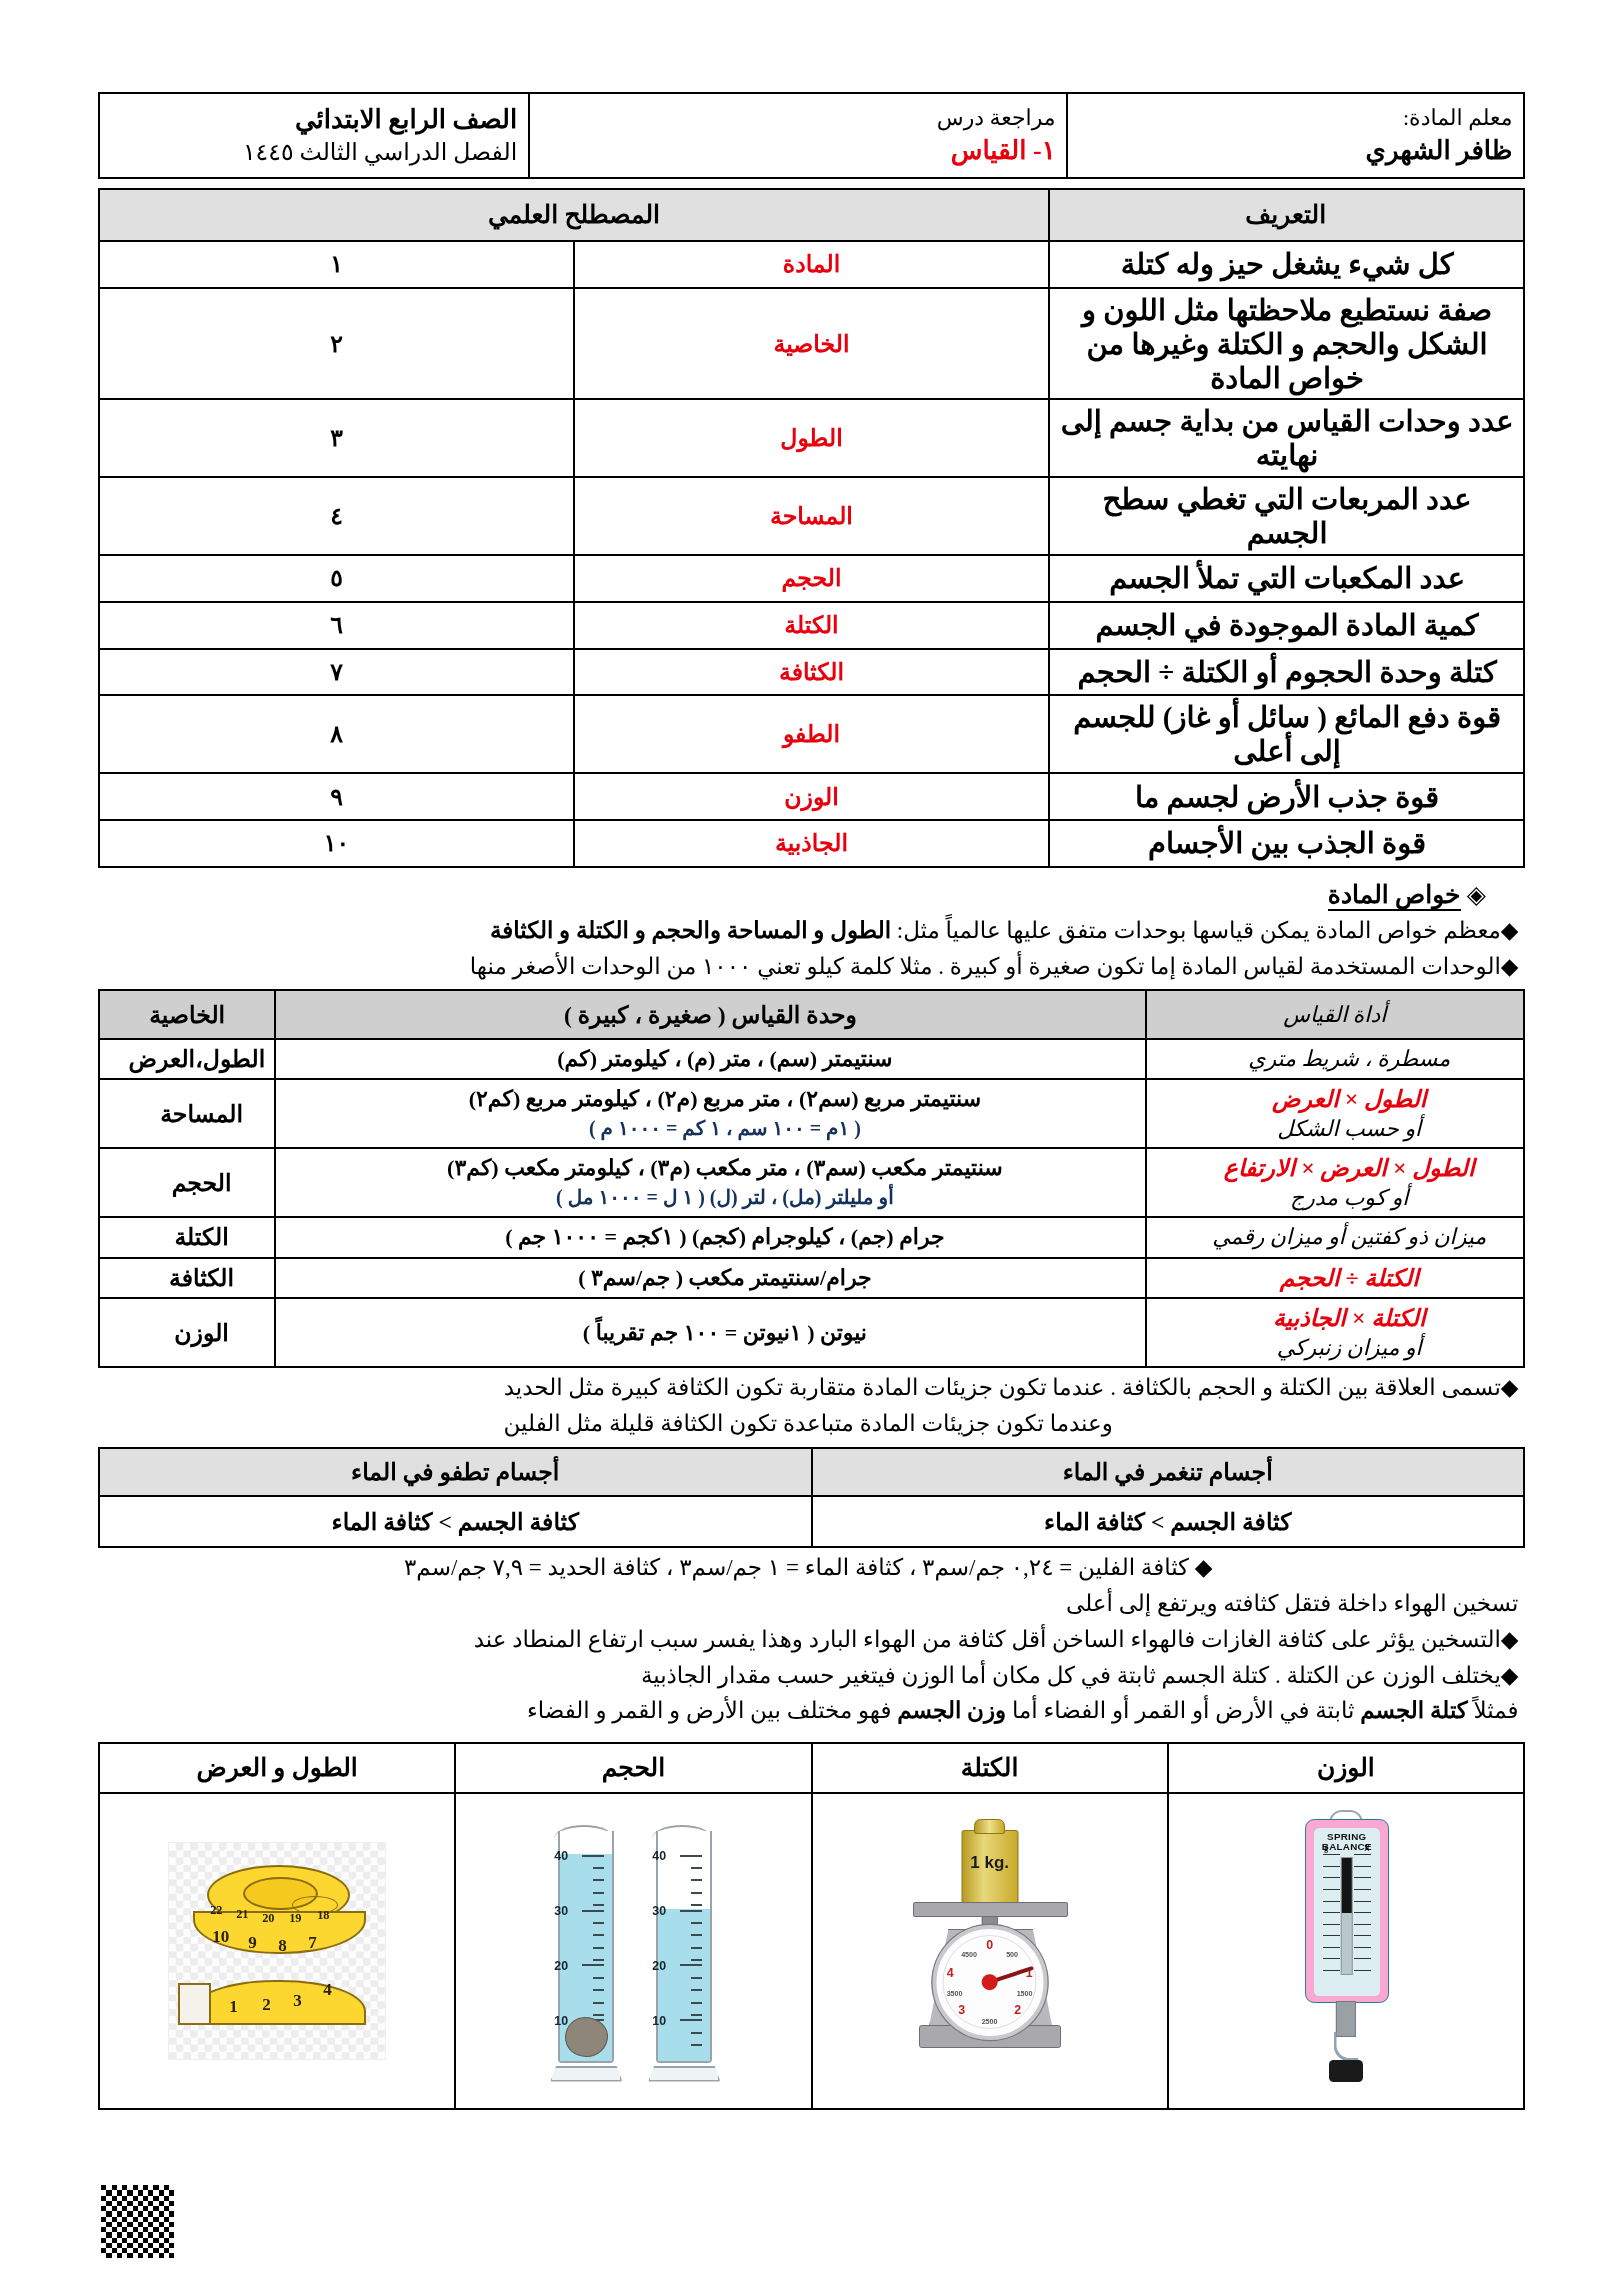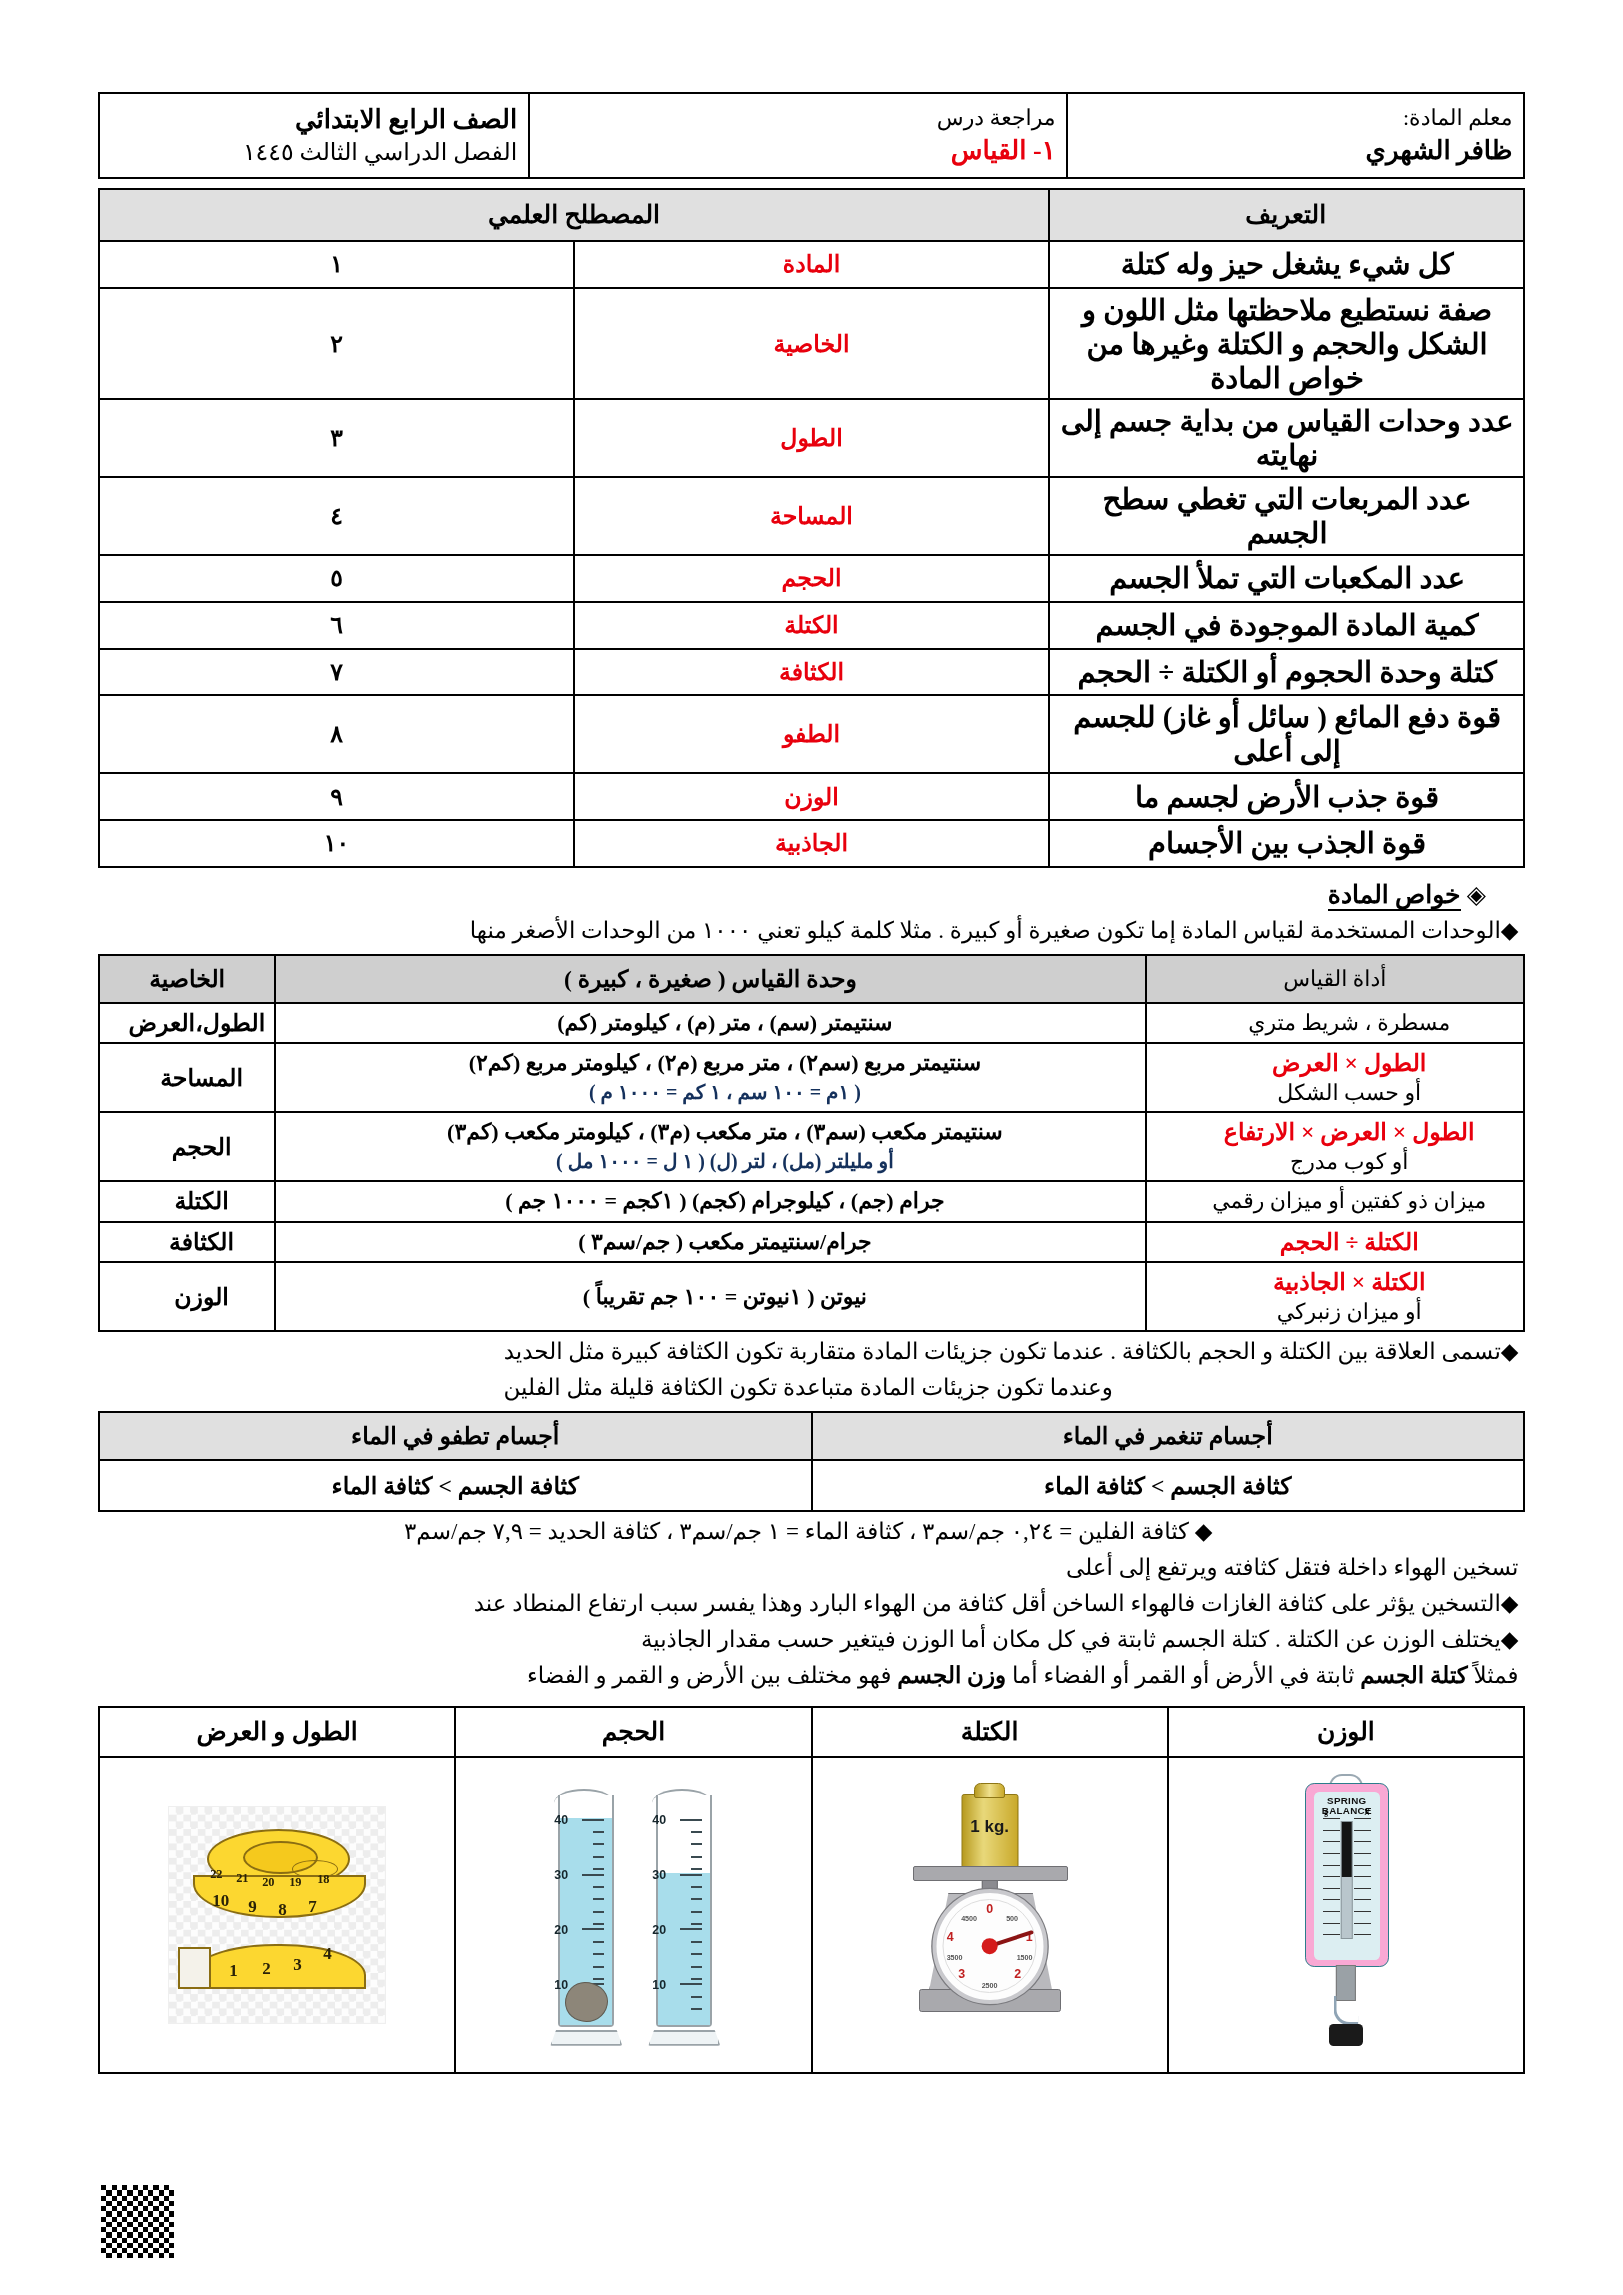--- a/index.html
+++ b/index.html
@@ -87,21 +87,21 @@
   .meas { margin-top: 6.5px; }
   .meas th {
     background: #cfcfcf;
     font-size: 23.6px;
     text-align: center;
     padding: 9.2px 5.2px;
   }
   .meas td { text-align: center; font-size: 22px; line-height: 1.3; padding-left: 38px; }
   .meas .c-prop { width: 164px; font-size: 23.6px; }
   .meas .c-unit { }
-  .meas .c-tool { width: 366px; font-weight: normal; font-size: 22px; }
+  .meas .c-tool { width: 366px; font-weight: normal; font-size: 22px; font-style: italic; }
   .conv { color: #15315c; font-size: 20px; font-weight: bold; display: inline-block; }
   .red-formula { color: #e8000d; font-weight: bold; font-size: 23.6px; display: block; }
   .tool-alt { display: block; font-weight: normal; font-size: 22px; }
   .unit-main { display: block; }
 
   
   .float-tbl { margin-top: 5.2px; }
   .float-tbl th {
     background: #e0e0e0;
     font-size: 23.6px;
@@ -407,20 +407,23 @@
           <td class="c-num">١٠</td>
         </tr>
       </tbody>
   </table>
 
   <div class="section-title">
     <span>◈</span>
     <span class="u">خواص المادة</span>
   </div>
   <div class="bullets">
+    <div class="bullet">
+      <span>◆</span><span class="b-reg">معظم خواص المادة يمكن قياسها بوحدات متفق عليها عالمياً مثل: </span><span class="b-bold">الطول و المساحة والحجم و الكتلة و الكثافة</span>
+    </div>
     <div class="bullet">
       <span>◆</span><span class="b-reg">الوحدات المستخدمة لقياس المادة إما تكون صغيرة أو كبيرة . مثلا كلمة كيلو تعني ١٠٠٠ من الوحدات الأصغر منها</span>
     </div>
   </div>
 
   <table class="meas">
     <thead>
       <tr>
         <th class="c-tool">أداة القياس</th>
         <th class="c-unit">وحدة القياس ( صغيرة ، كبيرة )</th>

